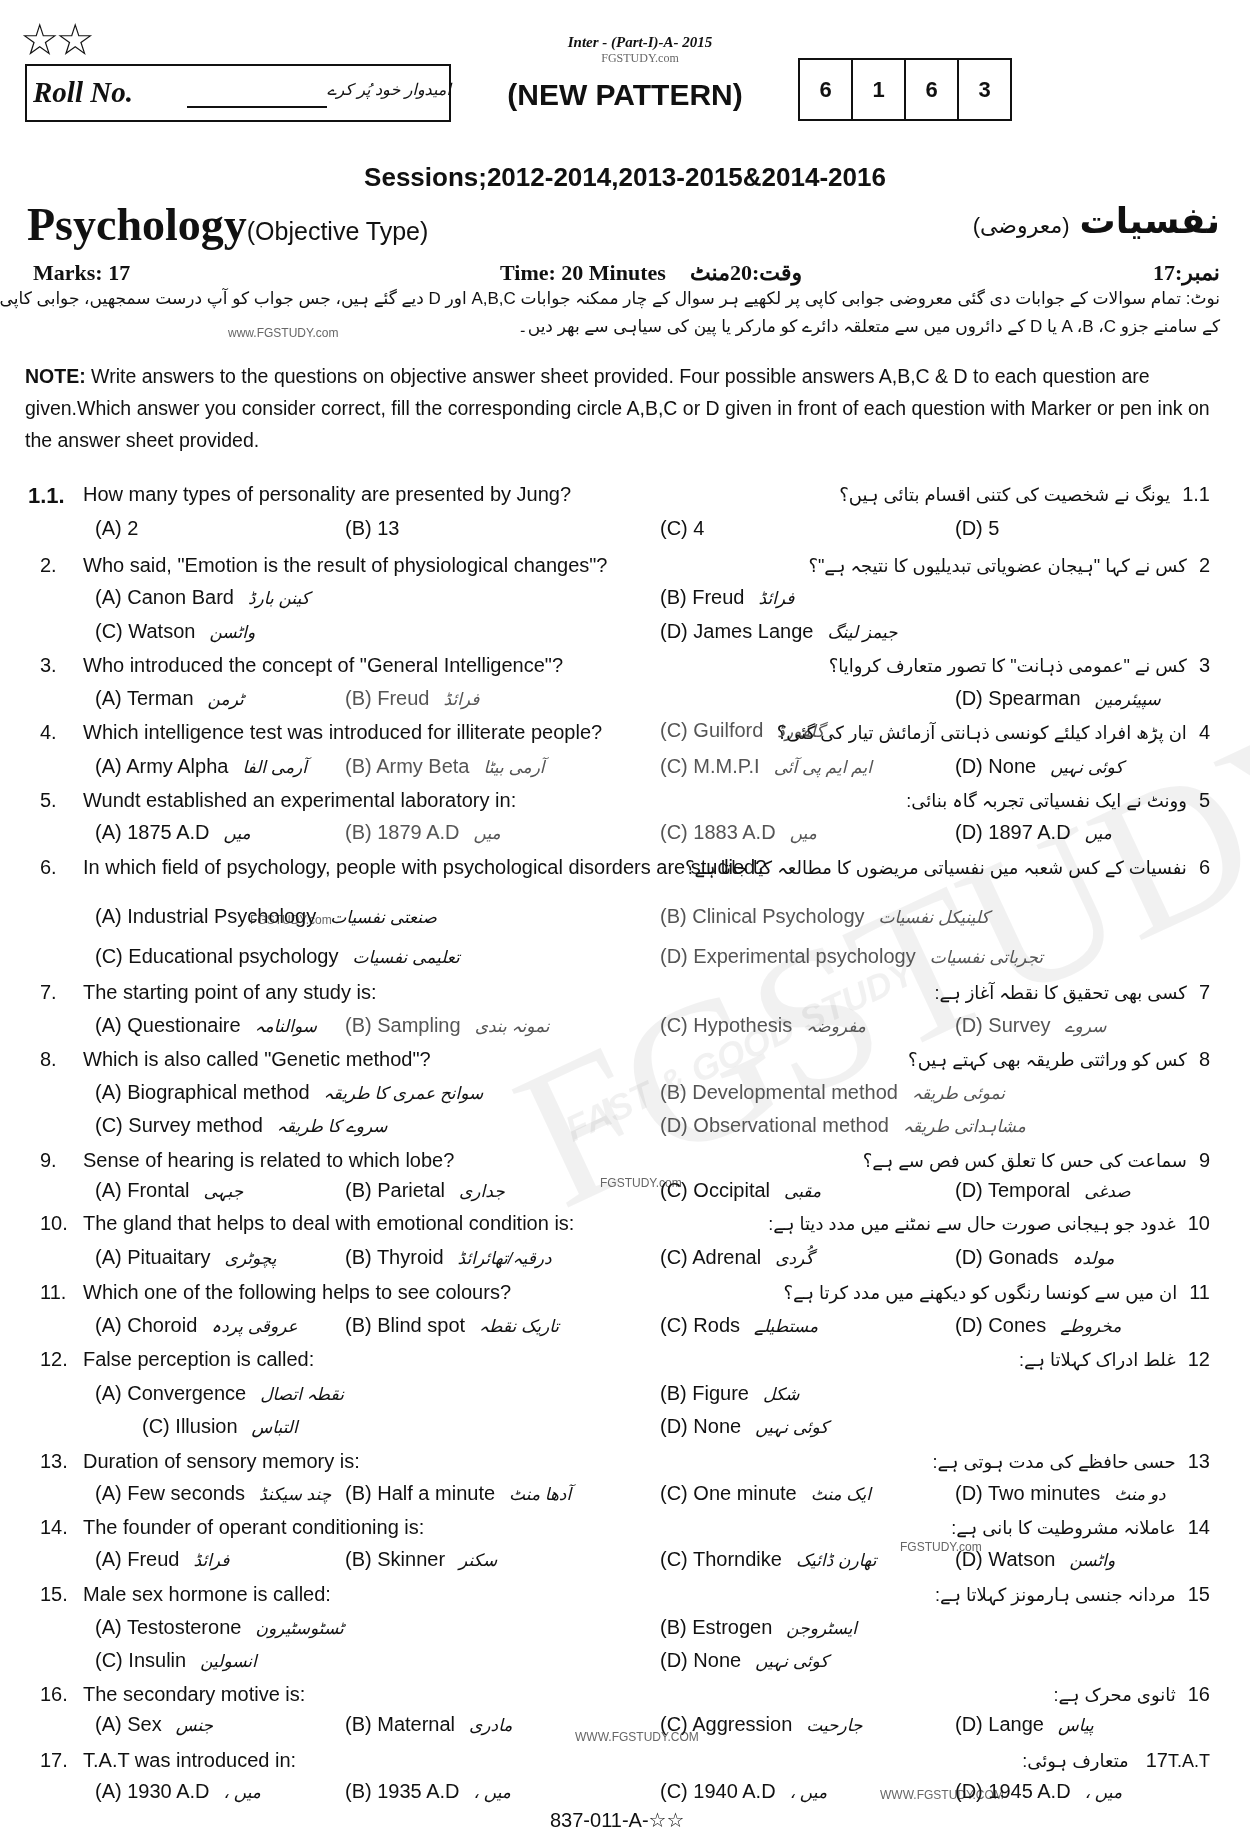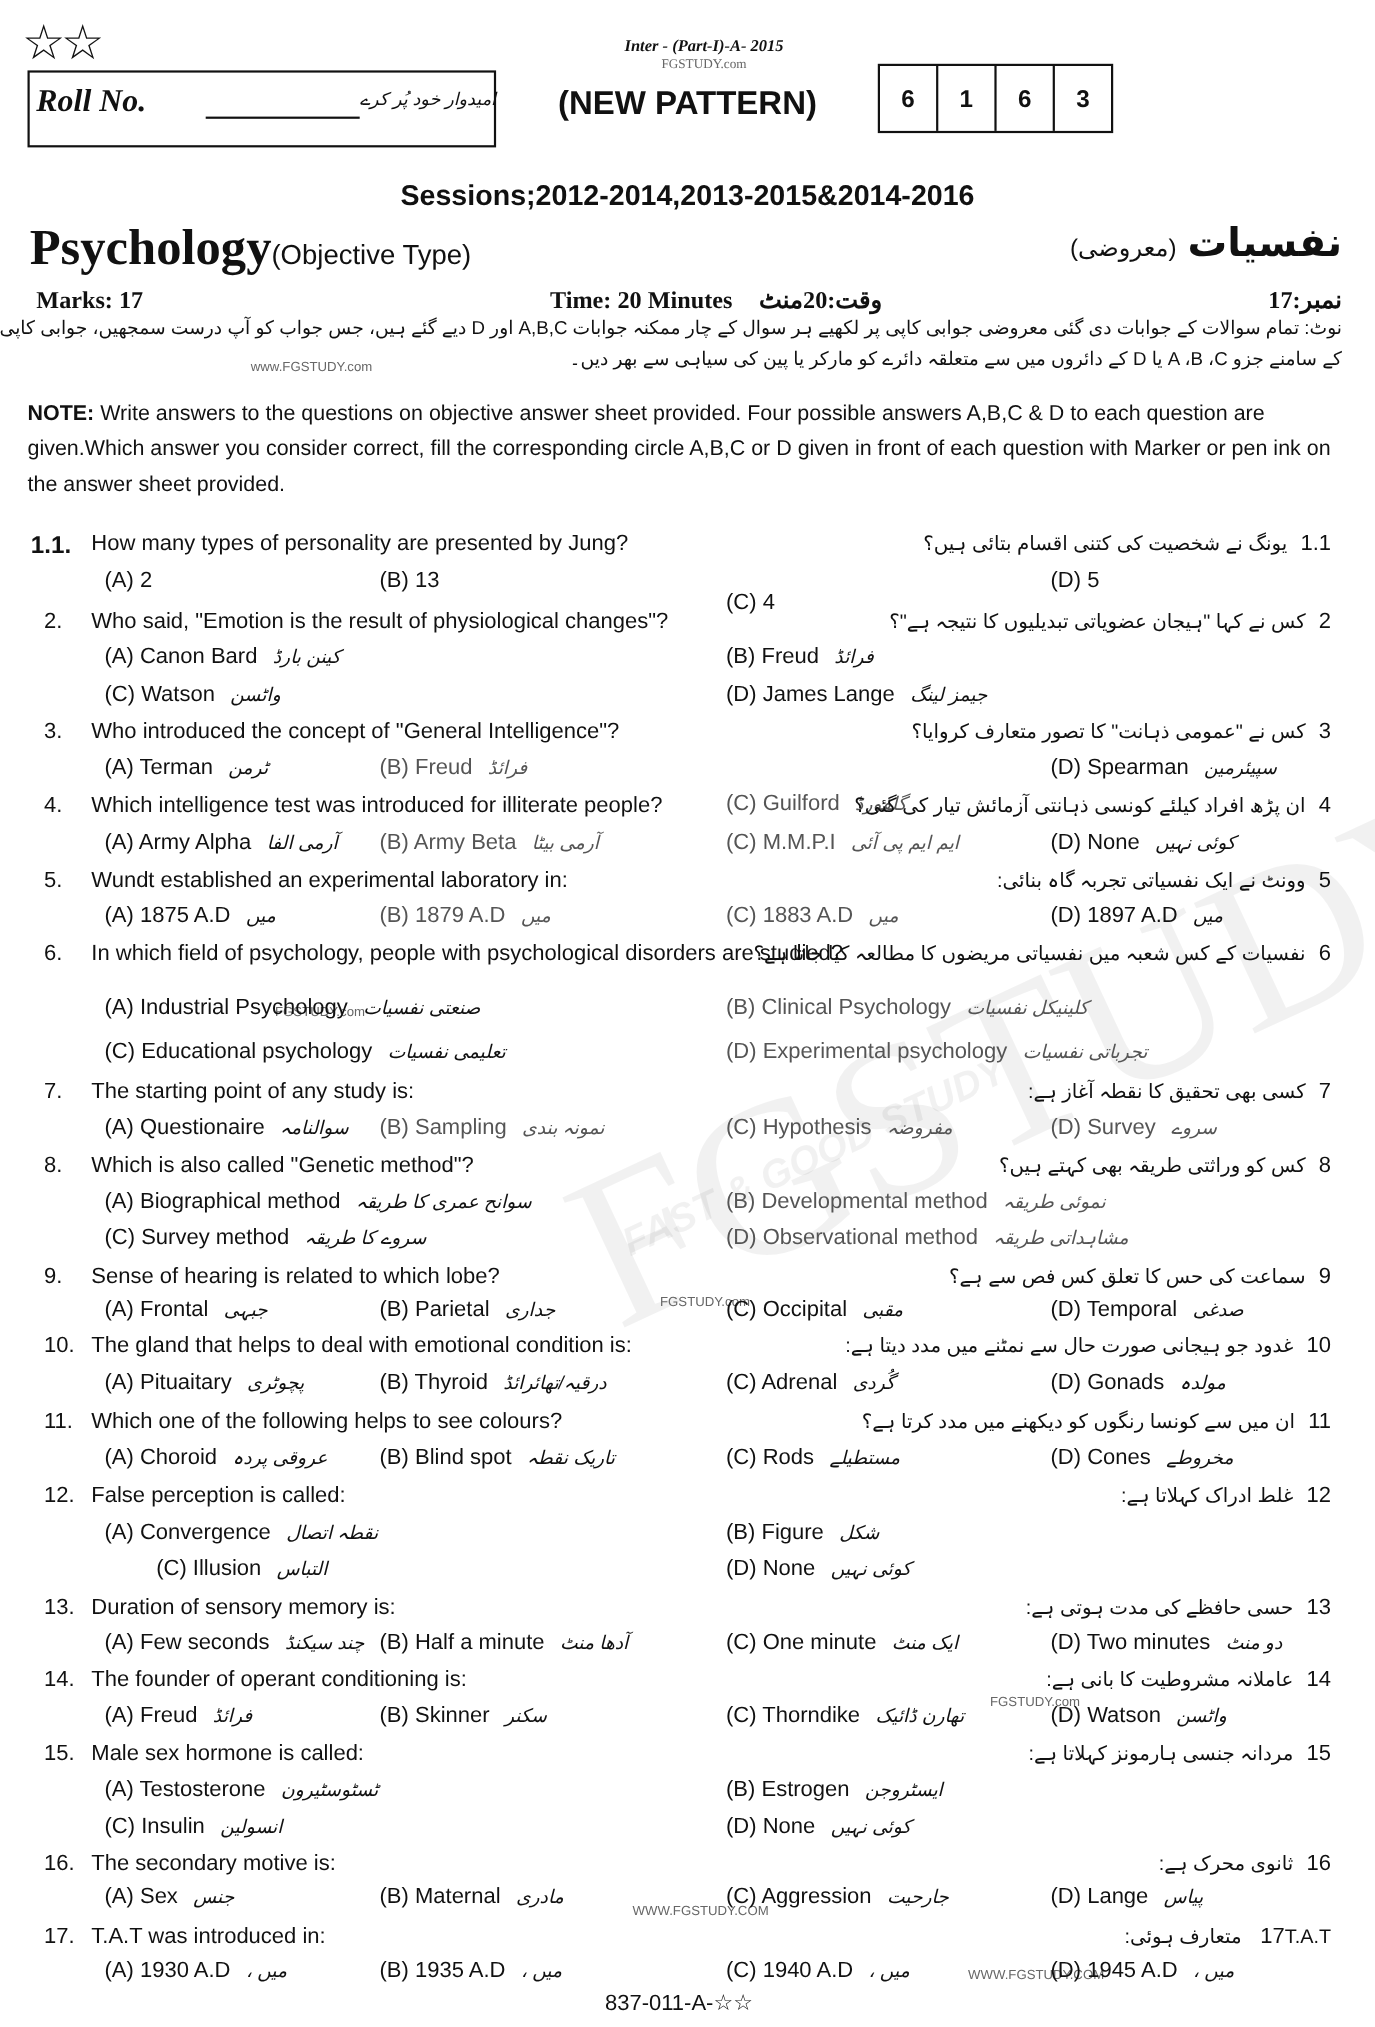--- a/index.html
+++ b/index.html
@@ -1,19 +1,19 @@
 <!DOCTYPE html>
 <html><head>
 <meta charset="utf-8">
 <style>
   html,body{margin:0;padding:0;background:#fff;}
   body{width:1250px;height:1843px;position:relative;overflow:hidden;color:#111;font-family:"Liberation Sans","DejaVu Sans",sans-serif;}
   .abs{position:absolute;white-space:nowrap;}
   .stars{left:20px;top:18px;font-size:44px;line-height:44px;letter-spacing:-4px;font-family:"DejaVu Sans",sans-serif;}
-  .rollbox{left:25px;top:64px;width:426px;height:70px;border:2px solid #111;box-sizing:border-box;}
+  .rollbox{left:25px;top:64px;width:426px;height:58px;border:2px solid #111;box-sizing:border-box;}
   .roll-label{left:6px;top:10px;font-family:"Liberation Serif","DejaVu Serif",serif;font-style:italic;font-weight:bold;font-size:29px;}
   .roll-line{left:160px;top:40px;width:140px;border-bottom:2px solid #111;}
   .roll-urdu{left:300px;top:14px;font-size:16px;font-style:italic;direction:rtl;}
   .inter{left:640px;top:34px;transform:translateX(-50%);font-family:"Liberation Serif",serif;font-style:italic;font-weight:bold;font-size:15px;}
   .wm-small{font-size:12px;color:#666;}
   .newpattern{left:625px;top:78px;transform:translateX(-50%);font-weight:bold;font-size:30px;}
   .codebox{left:798px;top:58px;height:63px;display:flex;border:2px solid #111;box-sizing:border-box;}
   .code-label{width:210px;display:flex;align-items:center;justify-content:center;font-weight:bold;font-size:22px;border-right:2px solid #111;}
   .code-digit{width:51px;display:flex;align-items:center;justify-content:center;font-weight:bold;font-size:22px;border-right:2px solid #111;}
   .code-digit:last-child{border-right:none;}
@@ -100,21 +100,21 @@
 <div class="abs wm-small" style="left:900px;top:1540px;">FGSTUDY.com</div>
 <div class="abs wm-small" style="left:575px;top:1730px;">WWW.FGSTUDY.COM</div>
 <div class="abs wm-small" style="left:880px;top:1788px;">WWW.FGSTUDY.COM</div>
 
 <div id="questions">
     <span class="abs qnum" style="left:28px;top:483px;font-size:22px;font-weight:bold;">1.1.</span>
     <span class="abs qtext" style="left:83px;top:483px;">How many types of personality are presented by Jung?</span>
     <span class="abs uq" style="top:483px;"><span class="n">1.1</span><span>یونگ نے شخصیت کی کتنی اقسام بتائی ہیں؟</span></span>
     <span class="abs opt" style="left:95px;top:517px;"><span>(A)</span> <span>2</span><span class="u"></span></span>
     <span class="abs opt" style="left:345px;top:517px;"><span>(B)</span> <span>13</span><span class="u"></span></span>
-    <span class="abs opt" style="left:660px;top:517px;margin-top:20px;"><span>(C)</span> <span>4</span><span class="u"></span></span>
+    <span class="abs opt" style="left:660px;top:517px;"><span>(C)</span> <span>4</span><span class="u"></span></span>
     <span class="abs opt" style="left:955px;top:517px;"><span>(D)</span> <span>5</span><span class="u"></span></span>
     <span class="abs qnum" style="left:40px;top:554px;">2.</span>
     <span class="abs qtext" style="left:83px;top:554px;">Who said, "Emotion is the result of physiological changes"?</span>
     <span class="abs uq" style="top:554px;"><span class="n">2</span><span>کس نے کہا "ہیجان عضویاتی تبدیلیوں کا نتیجہ ہے"؟</span></span>
     <span class="abs opt" style="left:95px;top:586px;"><span>(A)</span> <span>Canon Bard</span><span class="u">کینن بارڈ</span></span>
     <span class="abs opt" style="left:660px;top:586px;"><span>(B)</span> <span>Freud</span><span class="u">فرائڈ</span></span>
     <span class="abs opt" style="left:95px;top:620px;"><span>(C)</span> <span>Watson</span><span class="u">واٹسن</span></span>
     <span class="abs opt" style="left:660px;top:620px;"><span>(D)</span> <span>James Lange</span><span class="u">جیمز لینگ</span></span>
     <span class="abs qnum" style="left:40px;top:654px;">3.</span>
     <span class="abs qtext" style="left:83px;top:654px;">Who introduced the concept of "General Intelligence"?</span>

